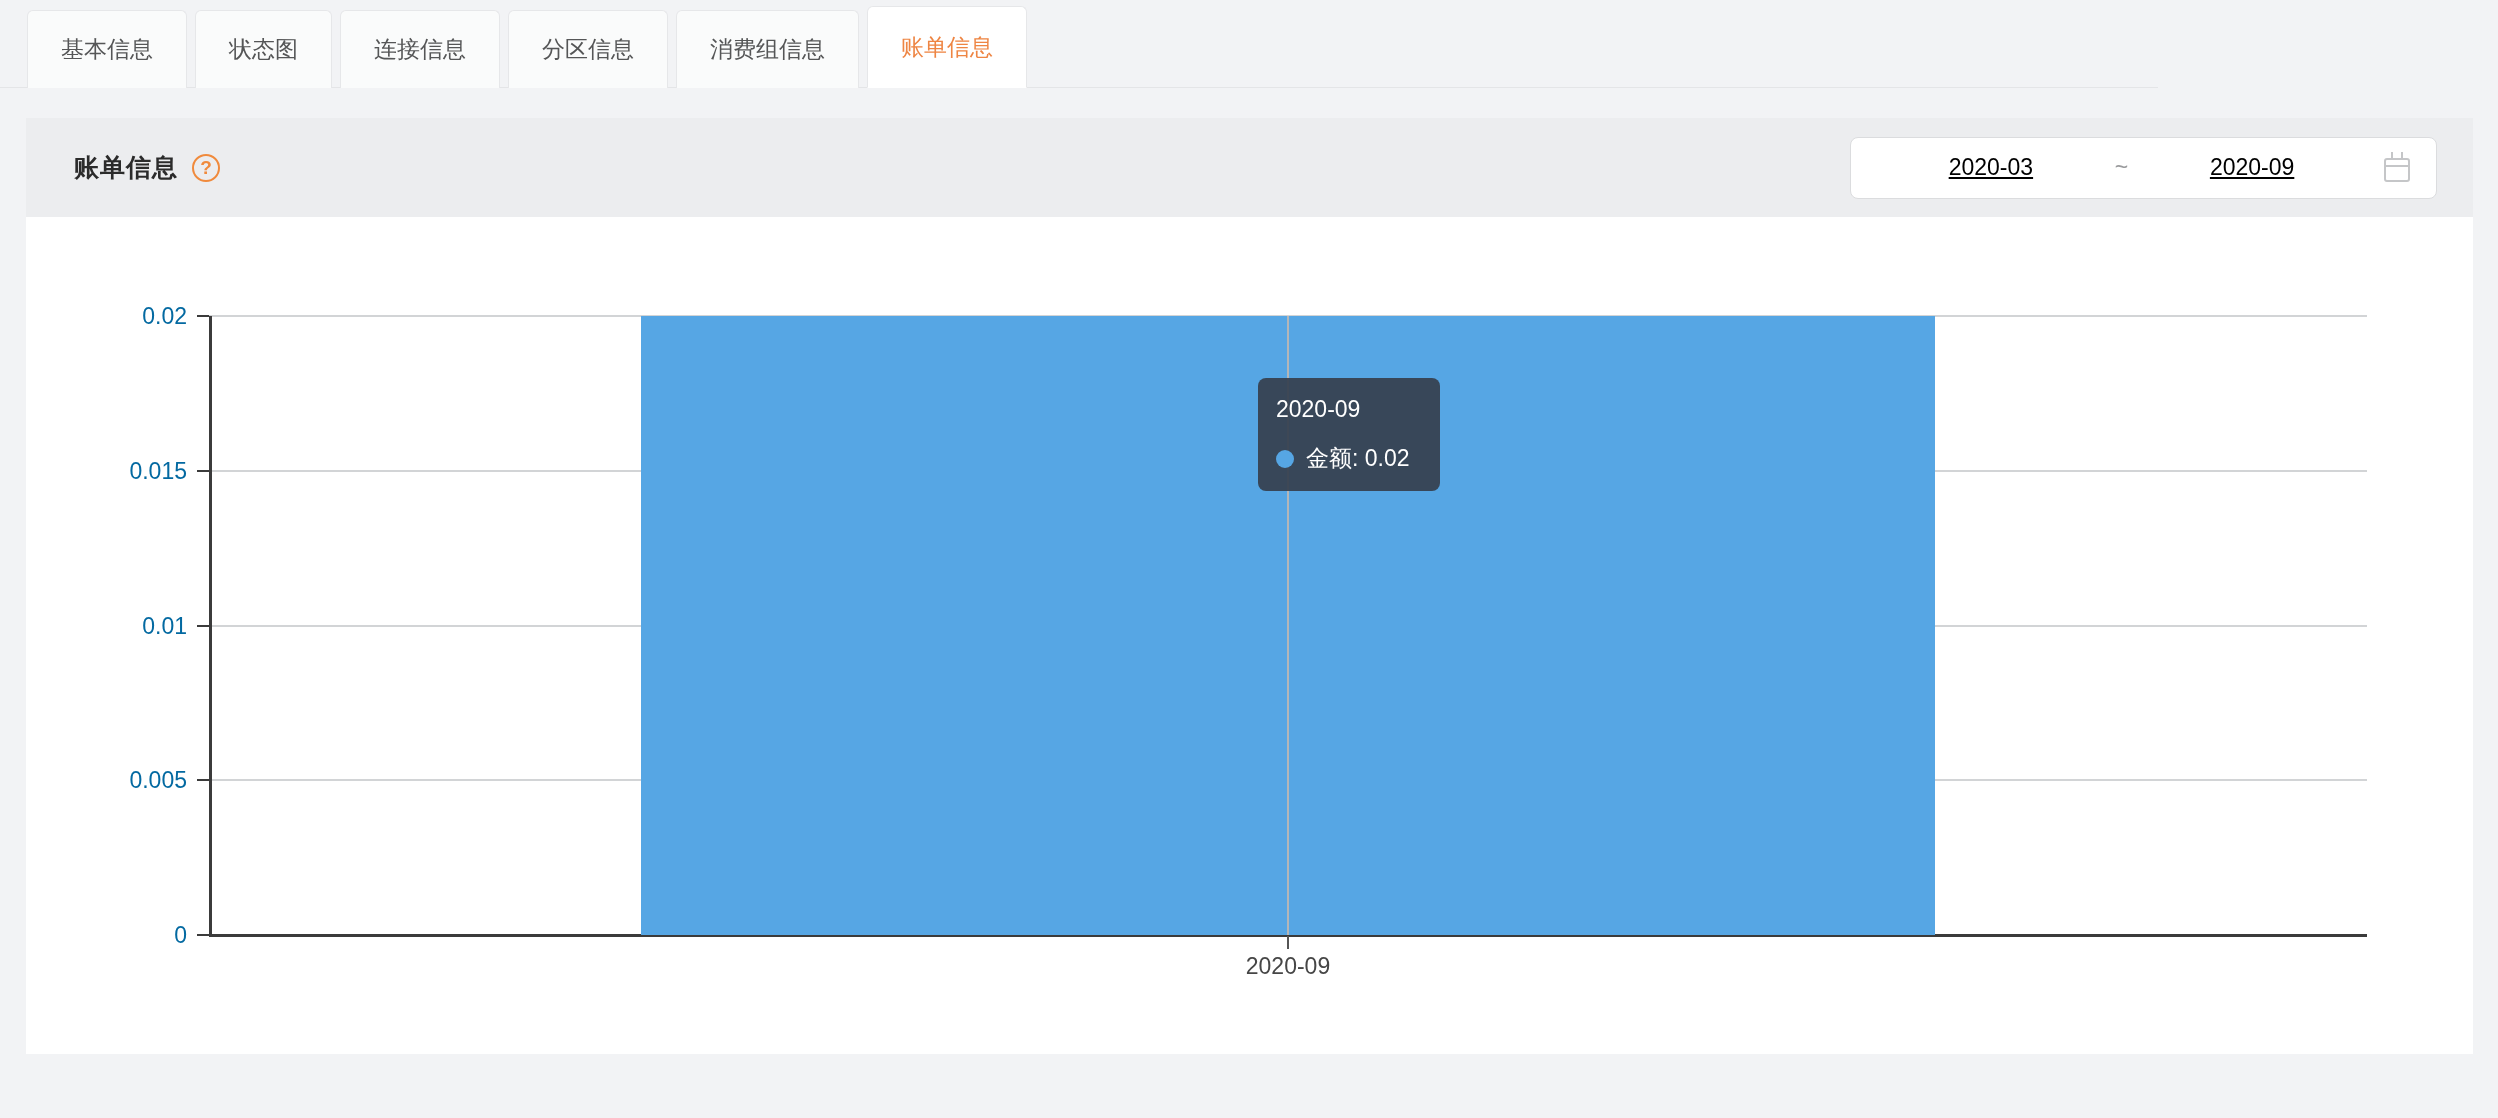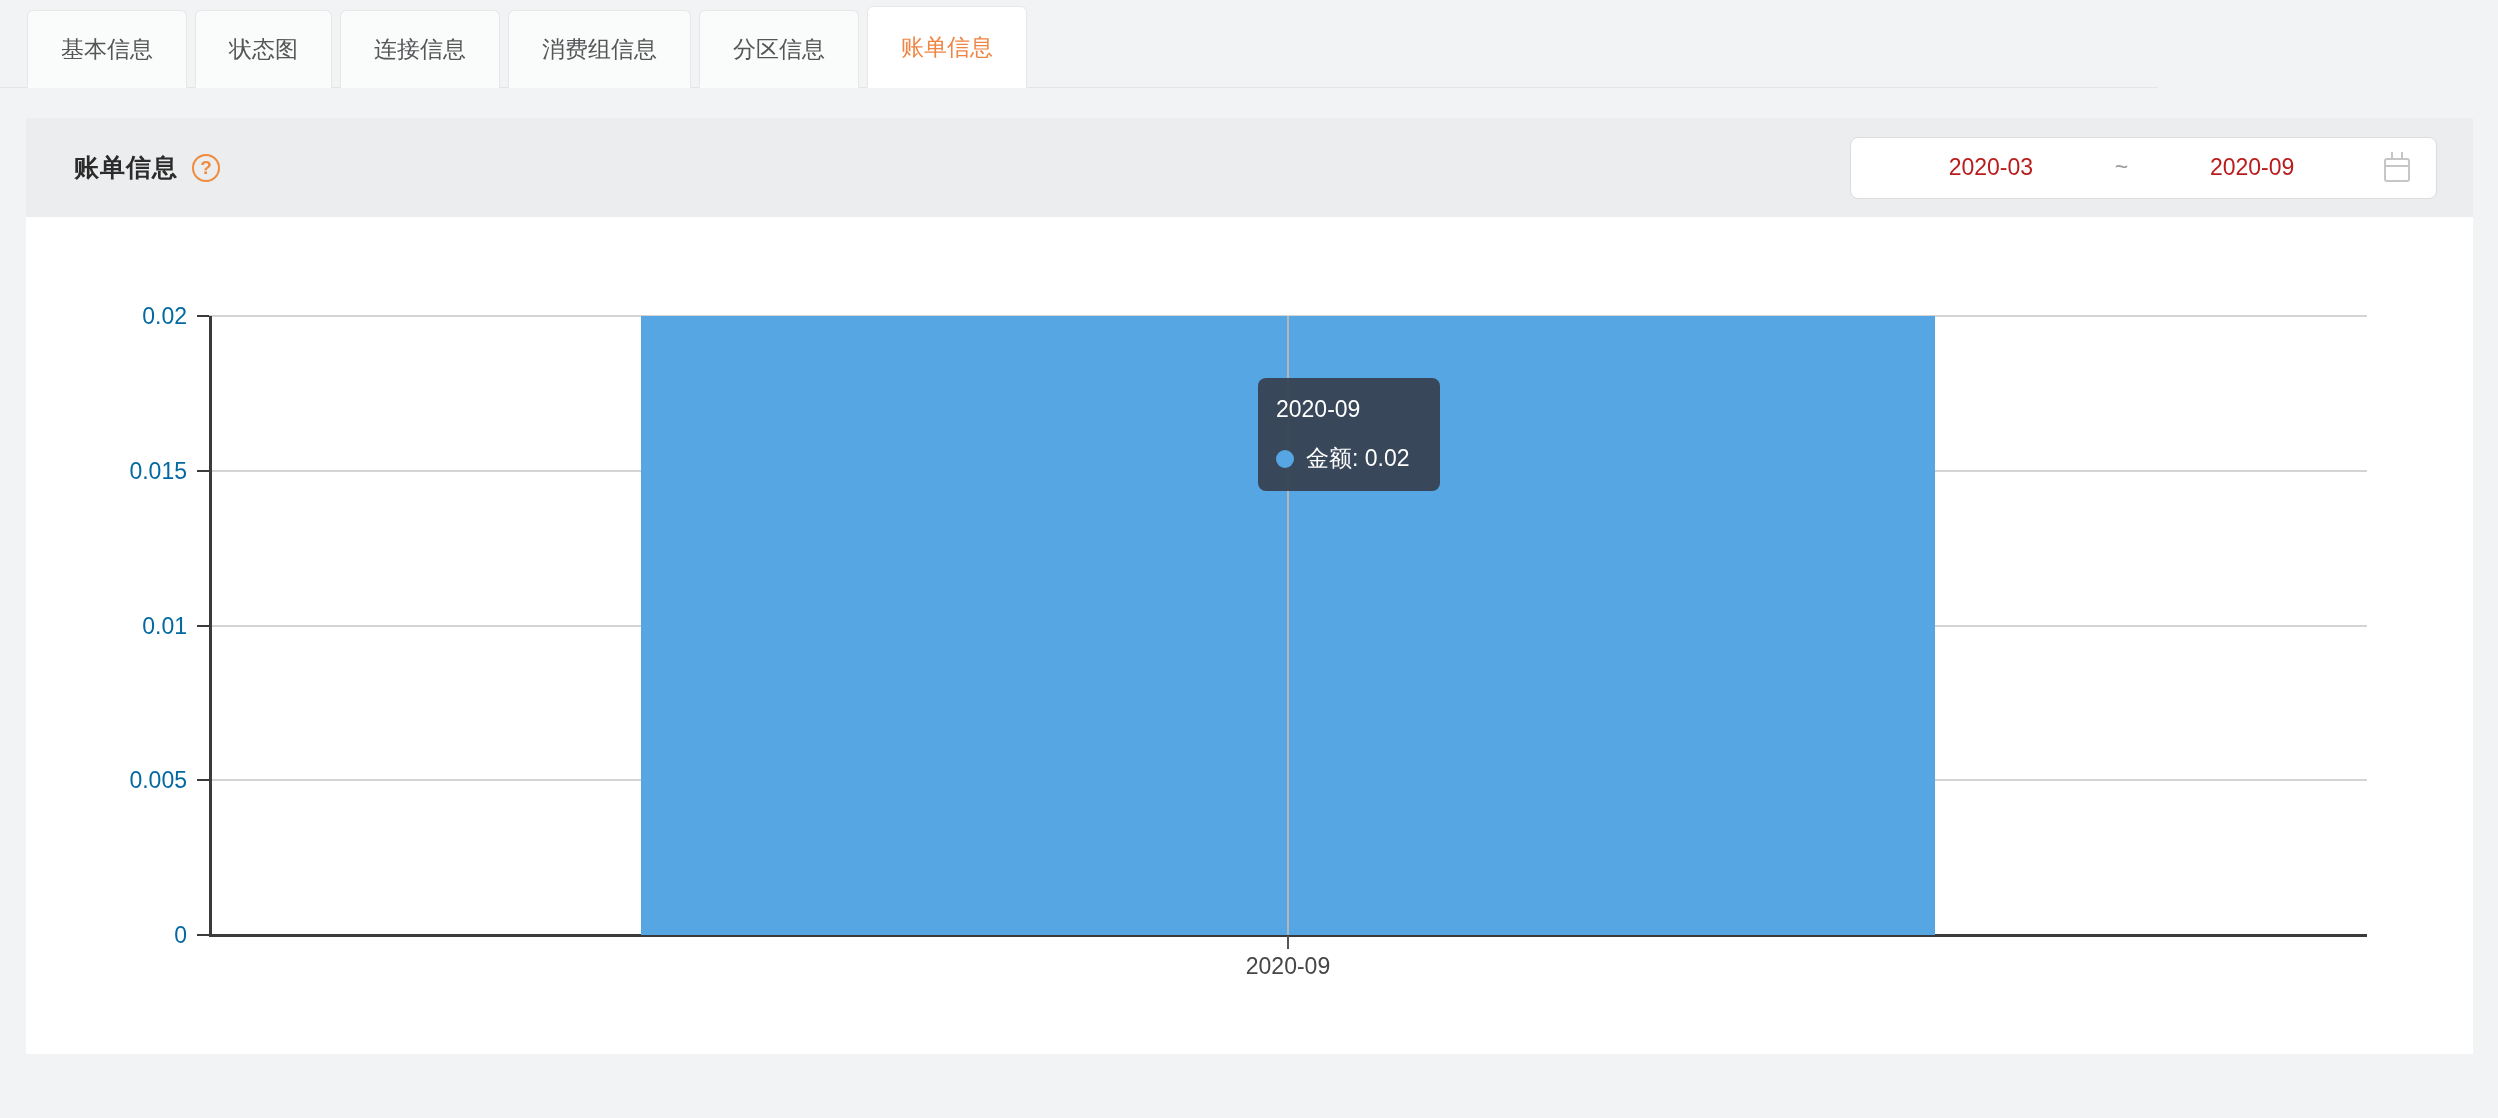--- a/index.html
+++ b/index.html
@@ -25,22 +25,22 @@
           padding:0 36px 0 48px; }
   .band-title-wrap { display:flex; align-items:center; }
   .band-title { font-size:25px; font-weight:bold; color:#2b2b2b; letter-spacing:1px; }
   .help-icon { width:28px; height:28px; margin-left:14px; border:2px solid #f08a3c;
                border-radius:50%; color:#f08a3c; font-size:19px; font-weight:bold;
                display:flex; align-items:center; justify-content:center; cursor:pointer; }
 
   
   .range-picker { width:587px; height:62px; background:#ffffff; border:1px solid #dbdcde;
                   border-radius:8px; display:flex; align-items:center; padding:0 26px; }
-  .range-input { flex:1; text-align:center; font-size:23px; color:#b91c1c; border:none;
-                 background:transparent; cursor:pointer; }
+  .range-input { flex:1; text-align:center; font-size:23px; color:#000000; border:none;
+                 background:transparent; cursor:pointer;text-decoration:underline; }
   .range-sep { font-size:23px; color:#9a9b9d; padding:0 10px; }
   .cal-icon { width:26px; height:24px; position:relative; margin-left:18px;
               border:2px solid #c5c6c8; border-radius:3px; margin-top:4px; }
   .cal-icon:before, .cal-icon:after { content:""; position:absolute; top:-8px; width:2px; height:8px; background:#c5c6c8; }
   .cal-icon:before { left:5px; } .cal-icon:after { right:5px; }
   .cal-icon span { position:absolute; left:0; right:0; top:5px; height:2px; background:#c5c6c8; }
 
   
   .panel { position:absolute; left:26px; top:217px; width:2447px; height:837px; background:#ffffff; }
   .plot { position:absolute; left:183px; top:99px; width:2158px; height:619px; }
@@ -66,22 +66,22 @@
 </style>
 </head>
 <body>
 
 <div class="screen">
 
   <div class="tabbar" id="tabbar">
       <div class="tab">基本信息</div>
       <div class="tab">状态图</div>
       <div class="tab">连接信息</div>
+      <div class="tab">分区信息</div>
       <div class="tab">消费组信息</div>
-      <div class="tab">分区信息</div>
       <div class="tab active">账单信息</div>
     </div>
 
   <div class="band">
     <div class="band-title-wrap">
       <span class="band-title">账单信息</span>
       <span class="help-icon">?</span>
     </div>
     <div class="range-picker">
       <span class="range-input">2020-03</span>

